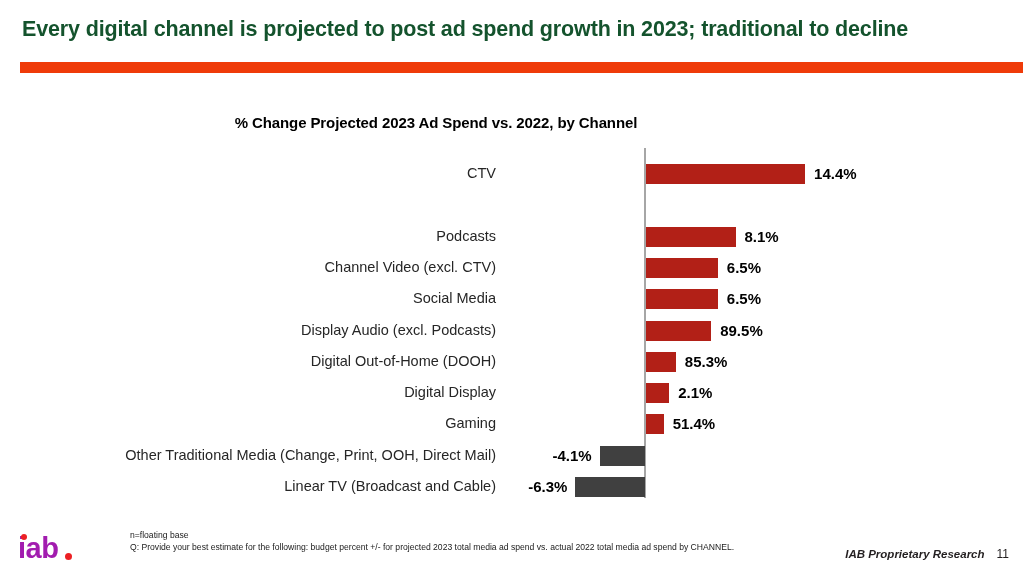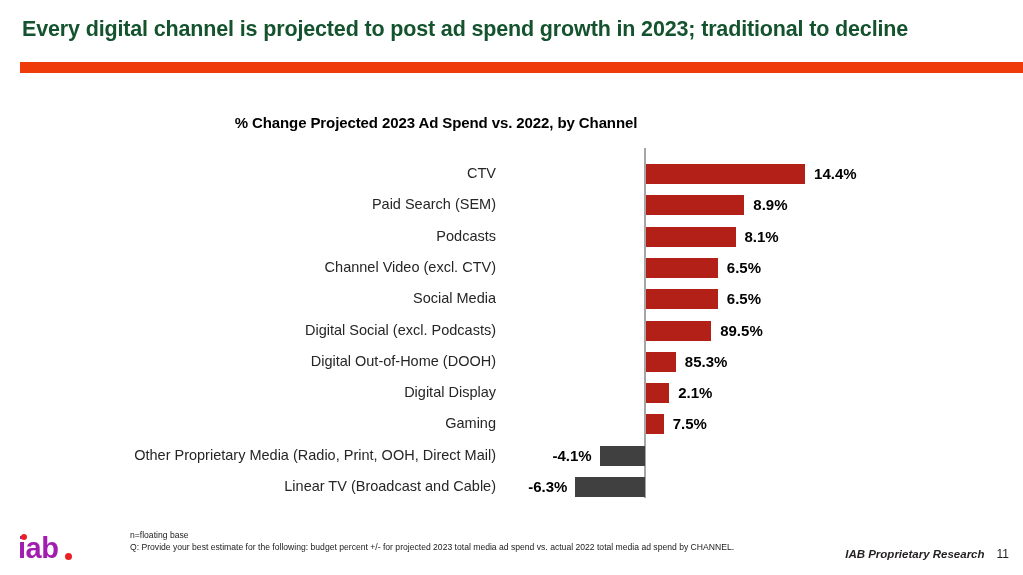--- a/index.html
+++ b/index.html
@@ -179,62 +179,57 @@
 <div id="chart-title">% Change Projected 2023 Ad Spend vs. 2022, by Channel</div>
 
 <div id="chart-area">
   <div id="zero-axis"></div>
 
 <div class="bar-row" style="top: 10px;">
       <div class="cat-label">CTV</div>
       <div class="bar pos" style="width: 159.12px;"></div>
       <div class="val-label pos" style="left: 814.12px;">14.4%</div>
     </div>
-    <div class="bar-row" style="top: 41.3px;">
-      <div class="cat-label">Paid Search (SEM)</div>
-      <div class="bar pos" style="width: 98.345px;"></div>
-      <div class="val-label pos" style="left: 753.345px;">8.9%</div>
-    </div>
     <div class="bar-row" style="top: 72.6px;">
       <div class="cat-label">Podcasts</div>
       <div class="bar pos" style="width: 89.505px;"></div>
       <div class="val-label pos" style="left: 744.505px;">8.1%</div>
     </div>
     <div class="bar-row" style="top: 103.9px;">
       <div class="cat-label">Channel Video (excl. CTV)</div>
       <div class="bar pos" style="width: 71.825px;"></div>
       <div class="val-label pos" style="left: 726.825px;">6.5%</div>
     </div>
     <div class="bar-row" style="top: 135.2px;">
       <div class="cat-label">Social Media</div>
       <div class="bar pos" style="width: 71.825px;"></div>
       <div class="val-label pos" style="left: 726.825px;">6.5%</div>
     </div>
     <div class="bar-row" style="top: 166.5px;">
-      <div class="cat-label">Digital Social (excl. Podcasts)</div>
+      <div class="cat-label">Display Audio (excl. Podcasts)</div>
       <div class="bar pos" style="width: 65.195px;"></div>
       <div class="val-label pos" style="left: 720.195px;">89.5%</div>
     </div>
     <div class="bar-row" style="top: 197.8px;">
       <div class="cat-label">Digital Out-of-Home (DOOH)</div>
       <div class="bar pos" style="width: 29.835px;"></div>
       <div class="val-label pos" style="left: 684.835px;">85.3%</div>
     </div>
     <div class="bar-row" style="top: 229.1px;">
       <div class="cat-label">Digital Display</div>
       <div class="bar pos" style="width: 23.205px;"></div>
       <div class="val-label pos" style="left: 678.205px;">2.1%</div>
     </div>
     <div class="bar-row" style="top: 260.4px;">
       <div class="cat-label">Gaming</div>
       <div class="bar pos" style="width: 17.68px;"></div>
-      <div class="val-label pos" style="left: 672.68px;">7.5%</div>
+      <div class="val-label pos" style="left: 672.68px;">51.4%</div>
     </div>
     <div class="bar-row" style="top: 291.7px;">
-      <div class="cat-label">Other Proprietary Media (Radio, Print, OOH, Direct Mail)</div>
+      <div class="cat-label">Other Traditional Media (Change, Print, OOH, Direct Mail)</div>
       <div class="bar neg" style="width: 45.305px; left: 599.695px;"></div>
       <div class="val-label neg" style="right: 431.305px;">-4.1%</div>
     </div>
     <div class="bar-row" style="top: 323px;">
       <div class="cat-label">Linear TV (Broadcast and Cable)</div>
       <div class="bar neg" style="width: 69.615px; left: 575.385px;"></div>
       <div class="val-label neg" style="right: 455.615px;">-6.3%</div>
     </div>
   </div>
 

